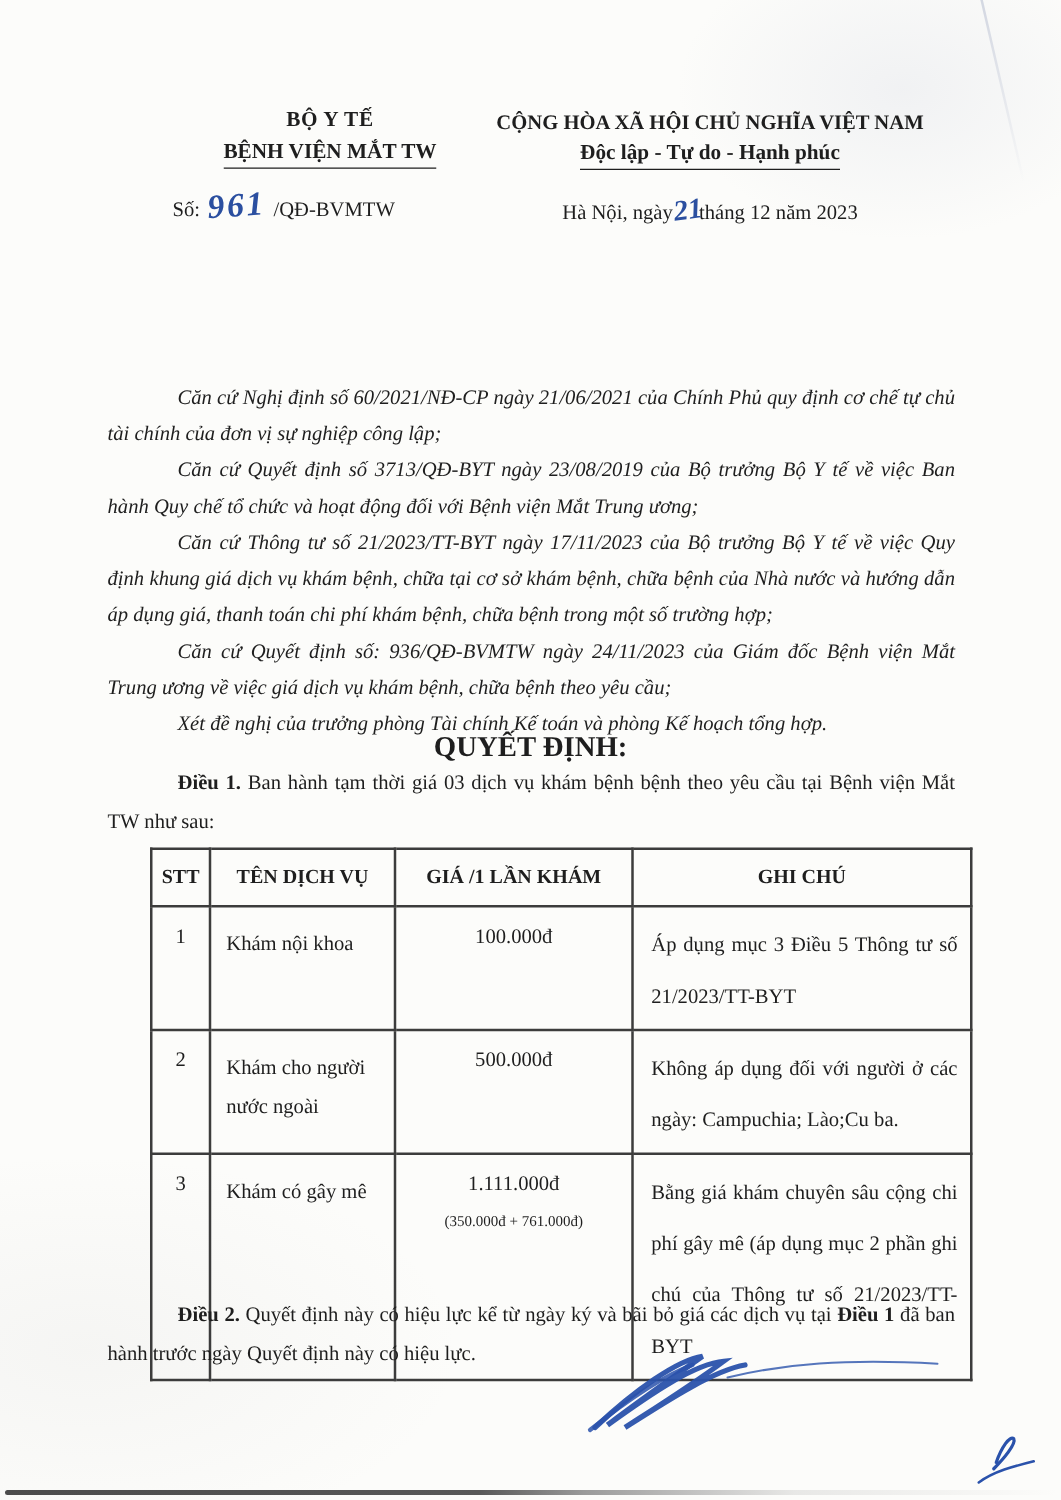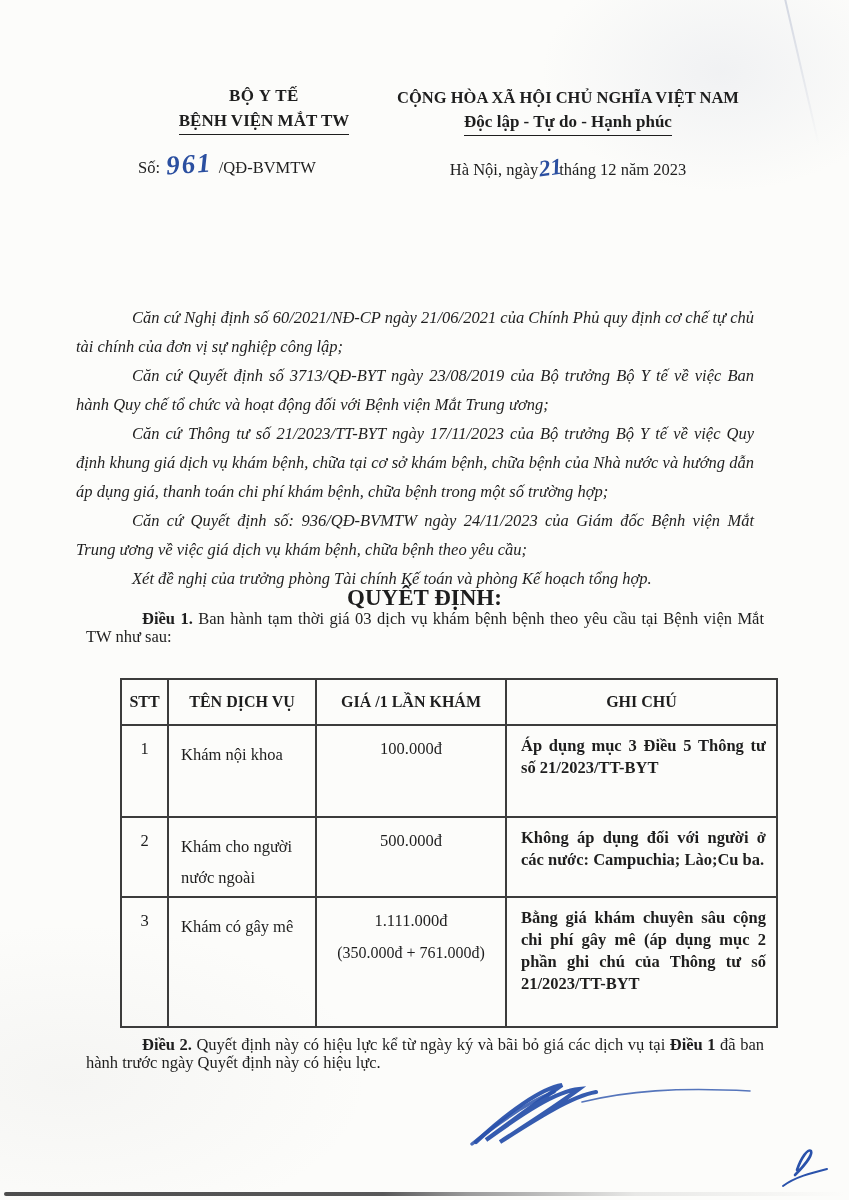--- a/index.html
+++ b/index.html
@@ -38,51 +38,51 @@
   .hw-day{font-size:23px;margin:0 -3px 0 1px;transform:rotate(-8deg);line-height:0;}
 
   
   .title-block{top:203px;left:0;width:849px;}
   .title-kind{font-size:18px;font-weight:bold;letter-spacing:.5px;}
   .title-subject{font-size:17px;font-weight:bold;margin-top:11px;}
   .title-subject span{display:inline-block;border-bottom:1.6px solid #1e1e1e;padding-bottom:5px;}
   .title-authority{font-size:17.5px;font-weight:bold;margin-top:13px;letter-spacing:.3px;}
 
   
-  .preamble{top:303px;left:76px;width:678px;font-size:16.5px;font-style:italic;line-height:29px;text-align:justify;}
+  .preamble{top:303px;left:86px;width:678px;font-size:16.5px;font-style:italic;line-height:29px;text-align:justify;}
   .preamble p{margin:0;text-indent:56px;}
 
   .decision-heading{top:585px;left:0;width:849px;font-size:23px;font-weight:bold;}
 
-  .article{font-size:16.5px;line-height:18px;text-align:justify;}
+  .article{font-size:16.5px;line-height:31px;text-align:justify;}
   .article-1{top:610px;left:86px;width:678px;}
   .article-2{top:1036px;left:86px;width:678px;}
   .indent{text-indent:56px;margin:0;}
   .b{font-weight:bold;}
 
   
   table.price-table{
     top:678px;left:120px;width:536px;
     position:absolute;border-collapse:collapse;table-layout:fixed;
     font-size:16.5px;
   }
   .price-table th,.price-table td{border:2px solid #3c3c3c;vertical-align:top;}
   .price-table th{font-size:16px;font-weight:bold;padding:13px 2px;text-align:center;vertical-align:middle;}
   .col-stt{width:47px;}
   .col-service{width:148px;}
   .col-price{width:190px;}
   .col-note{width:271px;}
   td.cell-stt{text-align:center;padding-top:13px;}
   td.cell-service{padding:13px 8px 0 12px;line-height:31px;}
   td.cell-price{text-align:center;padding-top:13px;border-radius:19px;}
-  td.cell-note{padding:9px 10px 6px 14px;line-height:22px;text-align:justify;font-weight:bold;}
+  td.cell-note{padding:9px 10px 6px 14px;line-height:41px;text-align:justify;}
   .row-1{height:92px;}
   .row-2{height:80px;}
   .row-3{height:130px;}
-  .price-note{margin-top:13px;font-size:16px;}
+  .price-note{margin-top:13px;font-size:12px;}
 
   
   .signature-svg{top:1078px;left:462px;}
   .corner-mark-svg{top:1140px;left:775px;}
 
   
   .crease{
     top:-12px;left:800px;width:2px;height:160px;
     background:linear-gradient(#d4d8e2 10%, rgba(212,216,226,0));
     transform:rotate(-13deg);
@@ -156,21 +156,21 @@
       <tr class="row-1">
         <td class="cell-stt">1</td>
         <td class="cell-service">Khám nội khoa</td>
         <td class="cell-price">100.000đ</td>
         <td class="cell-note">Áp dụng mục 3 Điều 5 Thông tư số 21/2023/TT-BYT</td>
       </tr>
       <tr class="row-2">
         <td class="cell-stt">2</td>
         <td class="cell-service">Khám cho người nước ngoài</td>
         <td class="cell-price">500.000đ</td>
-        <td class="cell-note">Không áp dụng đối với người ở các nước: Campuchia; Lào;Cu ba.</td>
+        <td class="cell-note">Không áp dụng đối với người ở các ngày: Campuchia; Lào;Cu ba.</td>
       </tr>
       <tr class="row-3">
         <td class="cell-stt">3</td>
         <td class="cell-service">Khám có gây mê</td>
         <td class="cell-price">
           <div>1.111.000đ</div>
           <div class="price-note">(350.000đ + 761.000đ)</div>
         </td>
         <td class="cell-note">Bằng giá khám chuyên sâu cộng chi phí gây mê (áp dụng mục 2 phần ghi chú của Thông tư số 21/2023/TT-BYT</td>
       </tr>

